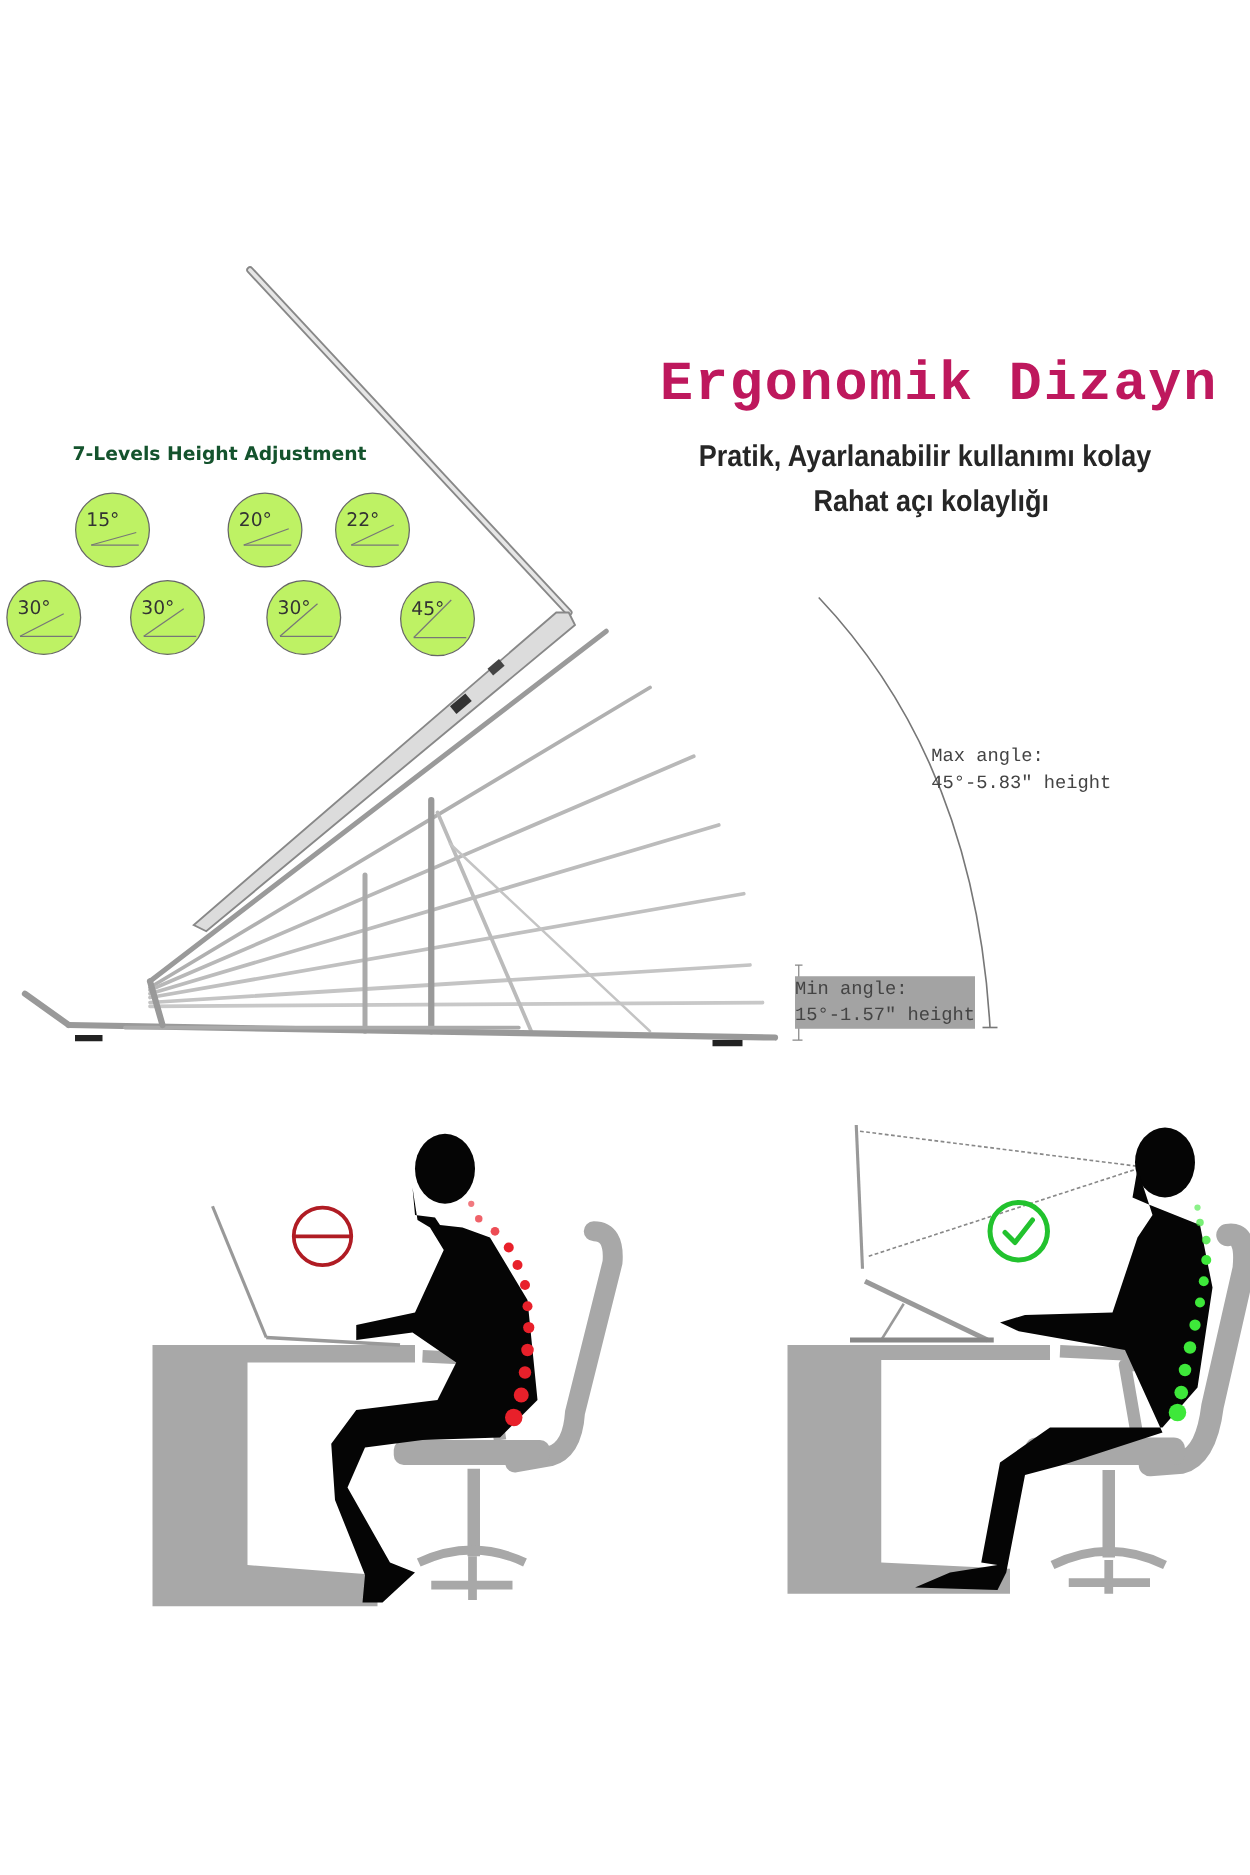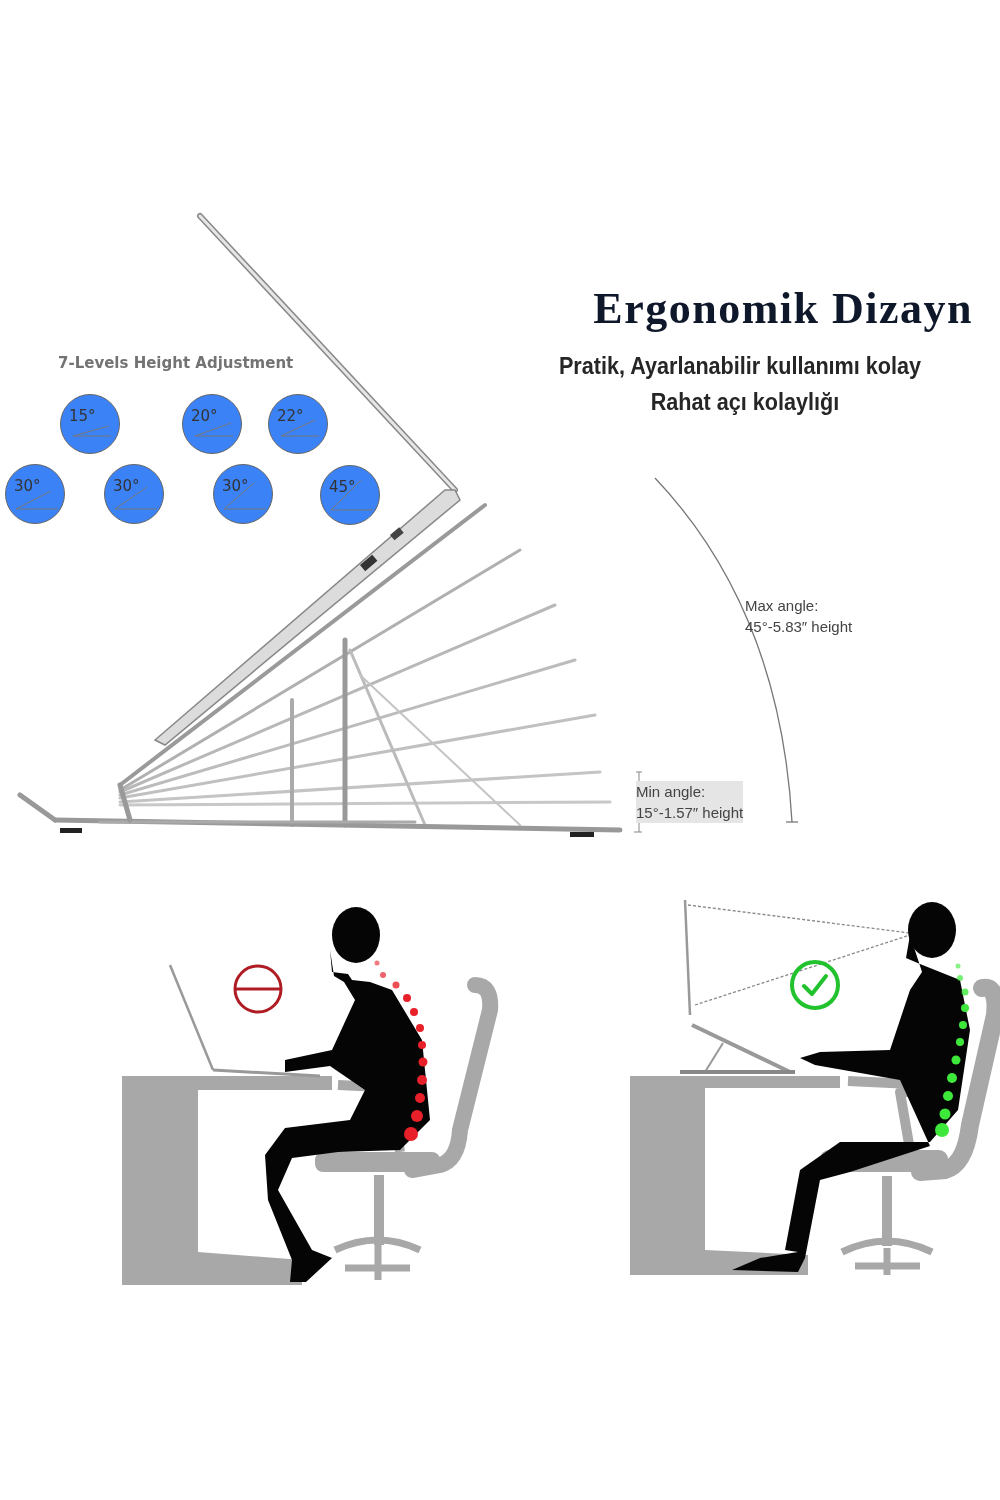--- a/index.html
+++ b/index.html
@@ -1,26 +1,26 @@
 <!DOCTYPE html>
 <html><head>
 <meta charset="utf-8">
 <style>
   html, body { margin: 0; padding: 0; background: #ffffff; }
   body { width: 1000px; height: 1500px; position: relative; overflow: hidden; font-family: "DejaVu Sans", sans-serif; }
   .abs { position: absolute; }
-  .title { left: 528px; top: 283px; width: 445px; text-align: right; font-family: Liberation Serif, serif; font-weight: bold; font-size: 44px; letter-spacing: 1.5px; color: #0f172a; white-space: nowrap; }
+  .title { left: 528px; top: 283px; width: 445px; text-align: right; font-family: Liberation Mono, monospace; font-weight: bold; font-size: 44px; letter-spacing: 1.5px; color: #be185d; white-space: nowrap; }
   .sub { font-family: "Liberation Sans", sans-serif; font-weight: bold; font-size: 24px; color: #262626; text-align: center; white-space: nowrap; transform: scaleX(0.9); }
   .sub1 { left: 520px; top: 352px; width: 440px; }
   .sub2 { left: 560px; top: 388px; width: 370px; }
-  .levels-title { left: 58px; top: 354px; font-family: "DejaVu Sans", sans-serif; font-weight: bold; font-size: 15px; color: #737373; white-space: nowrap; }
-  .angle-circle { position: absolute; width: 58px; height: 58px; border: 1.5px solid #666; border-radius: 50%; background: #3b82f6; }
+  .levels-title { left: 58px; top: 354px; font-family: "DejaVu Sans", sans-serif; font-weight: bold; font-size: 15px; color: #14532d; white-space: nowrap; }
+  .angle-circle { position: absolute; width: 58px; height: 58px; border: 1.5px solid #666; border-radius: 50%; background: #bef264; }
   .angle-circle .lbl { position: absolute; left: 8px; top: 12px; font-size: 15px; color: #333; font-family: "DejaVu Sans", sans-serif; }
   .angle-circle svg { position: absolute; left: 0; top: 0; }
-  .spec { font-family: Liberation Sans, sans-serif; font-size: 15px; color: #444; line-height: 21px; white-space: nowrap; }
+  .spec { font-family: Liberation Mono, monospace; font-size: 15px; color: #444; line-height: 21px; white-space: nowrap; }
   .spec-max { left: 745px; top: 595px; }
   .spec-min { left: 636px; top: 781px; }
 </style>
 </head>
 <body>
 
 
 
 
 <div class="abs title">Ergonomik Dizayn</div>
@@ -118,21 +118,21 @@
 <svg class="abs" style="left:620px;top:470px;" width="200" height="370">
   <path d="M35 8 Q 160 140 172 352" fill="none" stroke="#777" stroke-width="1.3"></path>
   <line x1="166" y1="352" x2="178" y2="352" stroke="#777" stroke-width="1.3"></line>
   <path d="M16 302 L 22 302 M 19 302 L 19 362 M 14 362 L 22 362" fill="none" stroke="#888" stroke-width="1"></path>
 </svg>
 <rect></rect>
 <div class="abs spec spec-max">
   <div>Max angle:</div>
   <div>45°-5.83″   height</div>
 </div>
-<div class="abs spec spec-min" style="background:#e5e5e5;">
+<div class="abs spec spec-min" style="background:#a3a3a3;">
   <div>Min angle:</div>
   <div>15°-1.57″   height</div>
 </div>
 
 
 <svg class="abs" style="left:120px;top:890px;" width="380" height="400">
 
   <polygon points="2,186 212,186 212,200 78,200 78,362 182,370 182,395 2,395" fill="#a8a8a8"></polygon>
 
   <line x1="50" y1="75" x2="93" y2="180" stroke="#999" stroke-width="2.5"></line>

